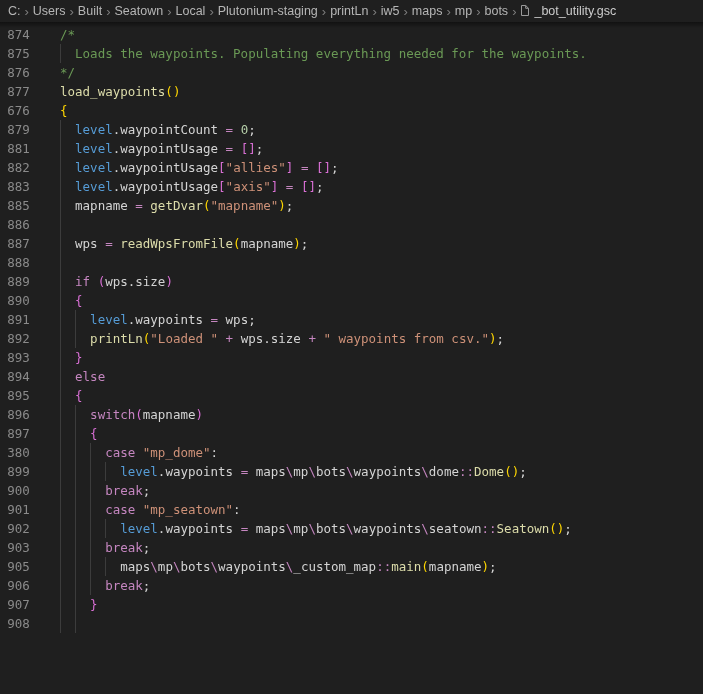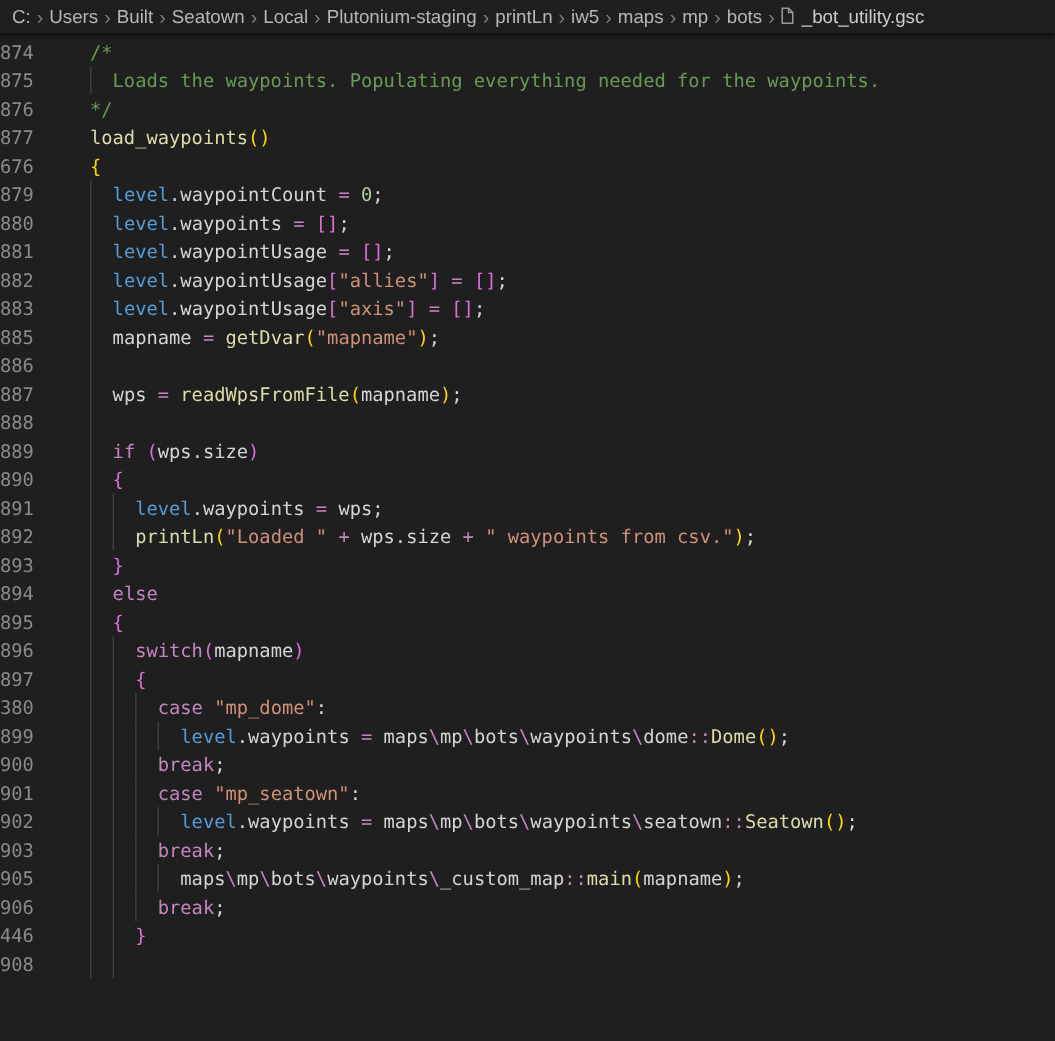--- a/index.html
+++ b/index.html
@@ -25,21 +25,21 @@
   }
 
   
   .editor {
     padding-top:3px;
     font-family:"DejaVu Sans Mono","Liberation Mono",monospace;
     font-size:12.5px;
   }
   .line { display:flex; height:19px; line-height:19px; }
   .ln {
-    width:37px; flex:none; text-align:left;
+    width:37px; flex:none; text-align:center;
     color:var(--lineNumber); cursor:pointer; user-select:none;
   }
   .code {
     margin-left:23px; flex:1; position:relative; white-space:pre;
   }
   .guide {
     position:absolute; top:0; bottom:0; width:1px;
     background:var(--guide); pointer-events:none;
   }
   .code span { position:relative; }
@@ -107,24 +107,20 @@
     </div>
     <div class="line">
       <span class="ln">676</span>
       <span class="code"><span class="c-gold">{</span></span>
     </div>
     <div class="line">
       <span class="ln">879</span>
       <span class="code"><div class="guide" style="left: 0px;"></div><span class="c-pu">  </span><span class="c-blue">level</span><span class="c-pu">.</span><span class="c-id">waypointCount</span><span class="c-kw"> = </span><span class="c-num">0</span><span class="c-pu">;</span></span>
     </div>
     <div class="line">
-      <span class="ln">880</span>
-      <span class="code"><div class="guide" style="left: 0px;"></div><span class="c-pu">  </span><span class="c-blue">level</span><span class="c-pu">.</span><span class="c-id">waypoints</span><span class="c-kw"> = </span><span class="c-pb">[]</span><span class="c-pu">;</span></span>
-    </div>
-    <div class="line">
       <span class="ln">881</span>
       <span class="code"><div class="guide" style="left: 0px;"></div><span class="c-pu">  </span><span class="c-blue">level</span><span class="c-pu">.</span><span class="c-id">waypointUsage</span><span class="c-kw"> = </span><span class="c-pb">[]</span><span class="c-pu">;</span></span>
     </div>
     <div class="line">
       <span class="ln">882</span>
       <span class="code"><div class="guide" style="left: 0px;"></div><span class="c-pu">  </span><span class="c-blue">level</span><span class="c-pu">.</span><span class="c-id">waypointUsage</span><span class="c-pb">[</span><span class="c-str">"allies"</span><span class="c-pb">]</span><span class="c-kw"> = </span><span class="c-pb">[]</span><span class="c-pu">;</span></span>
     </div>
     <div class="line">
       <span class="ln">883</span>
       <span class="code"><div class="guide" style="left: 0px;"></div><span class="c-pu">  </span><span class="c-blue">level</span><span class="c-pu">.</span><span class="c-id">waypointUsage</span><span class="c-pb">[</span><span class="c-str">"axis"</span><span class="c-pb">]</span><span class="c-kw"> = </span><span class="c-pb">[]</span><span class="c-pu">;</span></span>
@@ -207,20 +203,20 @@
     </div>
     <div class="line">
       <span class="ln">905</span>
       <span class="code"><div class="guide" style="left: 0px;"></div><div class="guide" style="left: 15.05px;"></div><div class="guide" style="left: 30.1px;"></div><div class="guide" style="left: 45.15px;"></div><span class="c-pu">        </span><span class="c-id">maps</span><span class="c-kw">\</span><span class="c-id">mp</span><span class="c-kw">\</span><span class="c-id">bots</span><span class="c-kw">\</span><span class="c-id">waypoints</span><span class="c-kw">\</span><span class="c-id">_custom_map</span><span class="c-kw">::</span><span class="c-fn">main</span><span class="c-gold">(</span><span class="c-id">mapname</span><span class="c-gold">)</span><span class="c-pu">;</span></span>
     </div>
     <div class="line">
       <span class="ln">906</span>
       <span class="code"><div class="guide" style="left: 0px;"></div><div class="guide" style="left: 15.05px;"></div><div class="guide" style="left: 30.1px;"></div><span class="c-pu">      </span><span class="c-kw">break</span><span class="c-pu">;</span></span>
     </div>
     <div class="line">
-      <span class="ln">446</span>
+      <span class="ln">907</span>
       <span class="code"><div class="guide" style="left: 0px;"></div><div class="guide" style="left: 15.05px;"></div><span class="c-pu">    </span><span class="c-pb">}</span></span>
     </div>
     <div class="line">
       <span class="ln">908</span>
       <span class="code"><div class="guide" style="left: 0px;"></div><div class="guide" style="left: 15.05px;"></div></span>
     </div>
   </div>
 
 </body></html>

